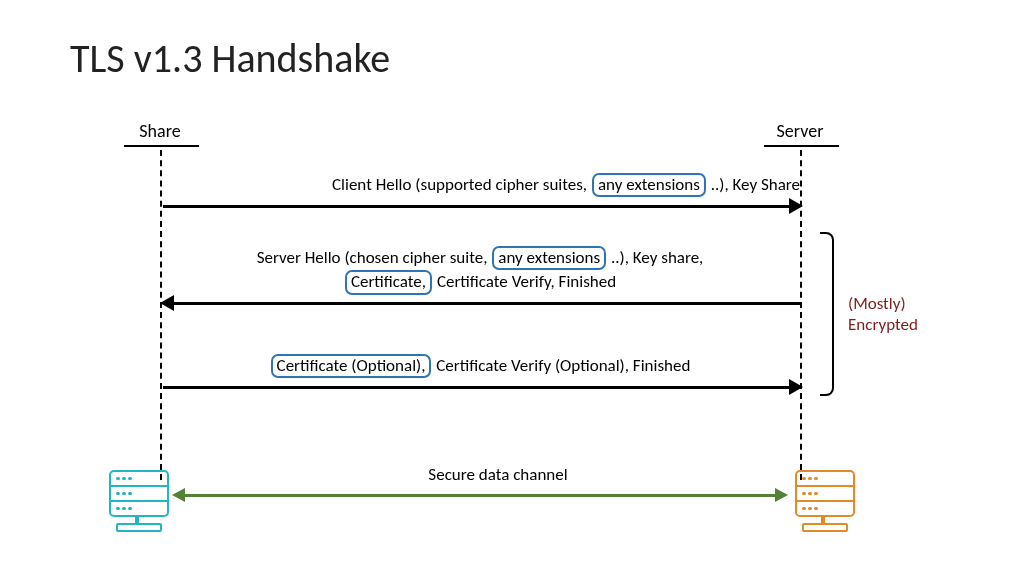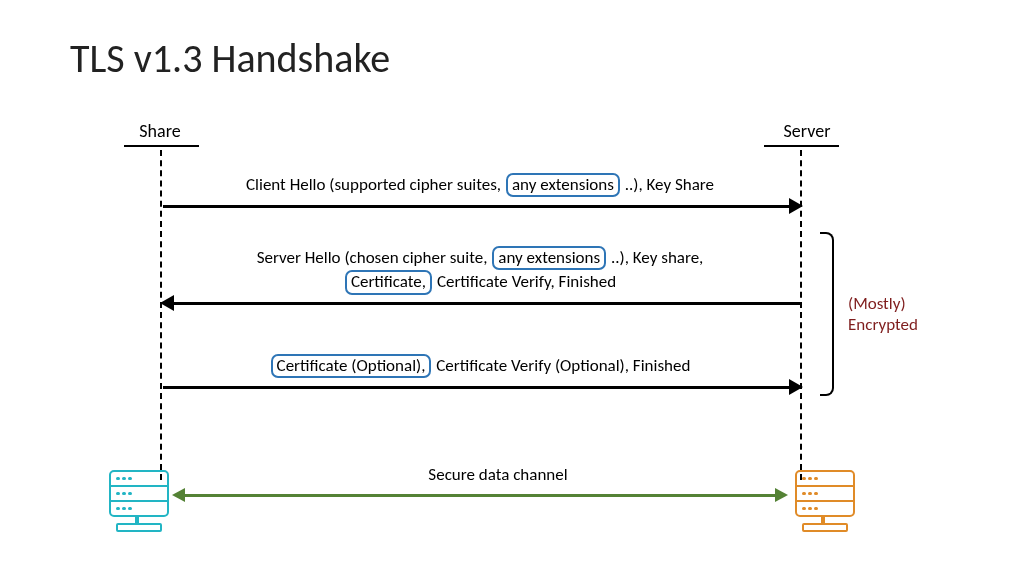--- a/index.html
+++ b/index.html
@@ -108,27 +108,27 @@
   }
 </style>
 </head>
 <body>
 
 <div class="title">TLS v1.3 Handshake</div>
 
 <div class="lifeline-label" style="left:130px; top:120px; width:60px;">Share</div>
 <div class="label-underline" style="left:124px; top:145px; width:75px;"></div>
 
-<div class="lifeline-label" style="left:770px; top:120px; width:60px;margin-left:7px;">Server</div>
+<div class="lifeline-label" style="left:770px; top:120px; width:60px;">Server</div>
 <div class="label-underline" style="left:764px; top:145px; width:75px;"></div>
 
 <div class="dashed-line" style="left:160px; top:150px; height:330px;"></div>
 <div class="dashed-line" style="left:800px; top:150px; height:330px;"></div>
 
-<div class="msg-text" style="left:160px; top:173px;">
+<div class="msg-text" style="left:160px; top:173px;text-align:right;">
   <span>Client Hello (supported cipher suites, </span><span class="boxed">any extensions</span><span> ..), Key Share</span>
 </div>
 <div class="arrow" style="left:163px; top:205px; width:627px;"></div>
 <div class="arrowhead" style="left:789px; top:198px; border-width:8px 0 8px 14px; border-color:transparent transparent transparent #000;"></div>
 
 <div class="msg-text" style="left:160px; top:246px; line-height:1.35;">
   <span>Server Hello (chosen cipher suite, </span><span class="boxed">any extensions</span><span> ..), Key share,</span><br>
   <span class="boxed">Certificate,</span><span> Certificate Verify, Finished</span>
 </div>
 <div class="arrow" style="left:173px; top:302px; width:627px;"></div>

